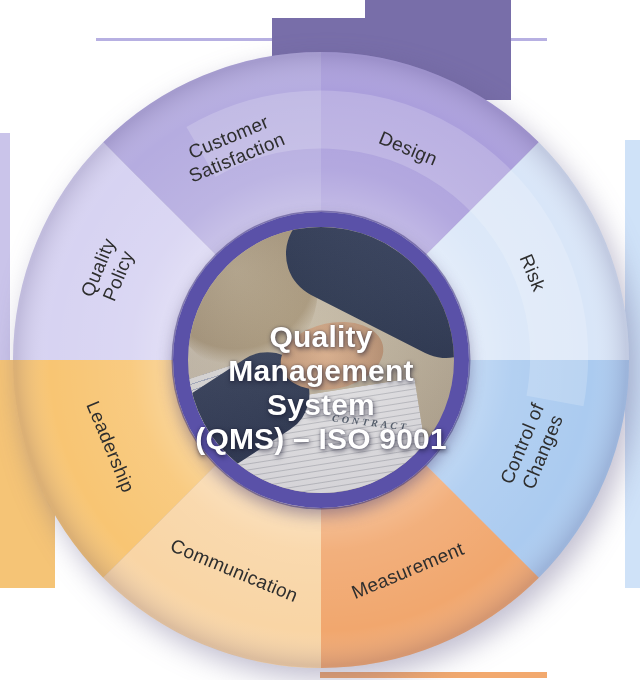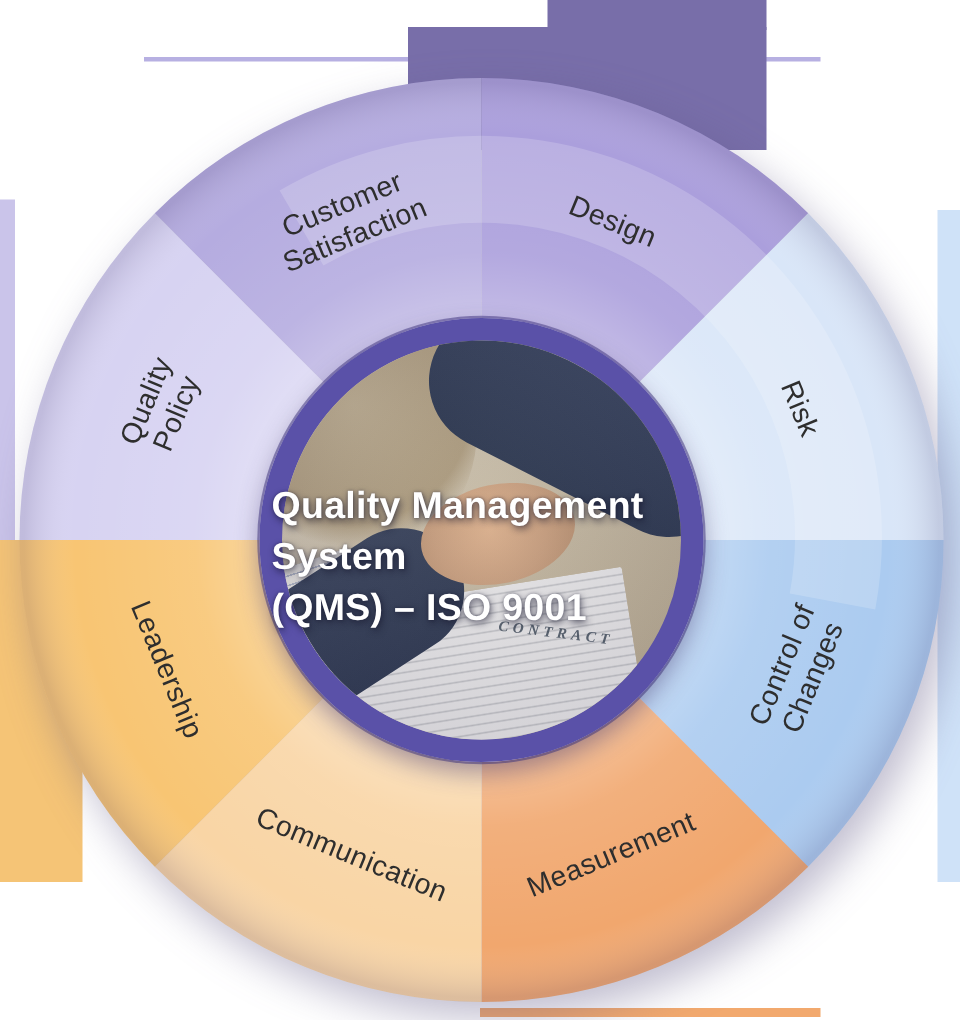--- a/index.html
+++ b/index.html
@@ -49,21 +49,21 @@
     background-image:repeating-linear-gradient(rgba(80,90,110,0) 0 5px, rgba(70,90,140,0.35) 5px 6px);}
   .ph-chart-mark{left:18px;top:160px;width:34px;height:22px;
     border-left:2px solid #5b79b0;border-bottom:2px solid #5b79b0;transform:rotate(-10deg);opacity:.7;}
   .ph-contract{left:144px;top:190px;font-family:"Liberation Serif",serif;font-style:italic;font-weight:bold;
     font-size:10px;letter-spacing:3px;color:#3c4856;transform:rotate(7deg);opacity:.85;}
   .photo-tint{position:absolute;left:0;top:0;right:0;bottom:0;
     background:radial-gradient(circle at 50% 42%, rgba(255,255,255,0.05) 0%, rgba(60,55,90,0.10) 85%);}
 
   
   .center-title{position:absolute;left:181px;top:320px;width:280px;z-index:6;
-    color:#ffffff;font-weight:bold;font-size:25px;line-height:34px;
+    text-align:center;color:#ffffff;font-weight:bold;font-size:30px;line-height:34px;
     white-space:pre-line;letter-spacing:.2px;
     text-shadow:1px 2px 5px rgba(22,22,45,0.65), 0 0 2px rgba(22,22,45,0.4);}
 </style>
 </head>
 <body>
 
 <div class="stage">
 
   <div class="accent accent-top-line" style="background: rgb(183, 176, 226);"></div>
   <div class="accent accent-top-square-a" style="background: rgb(120, 110, 169);"></div>

